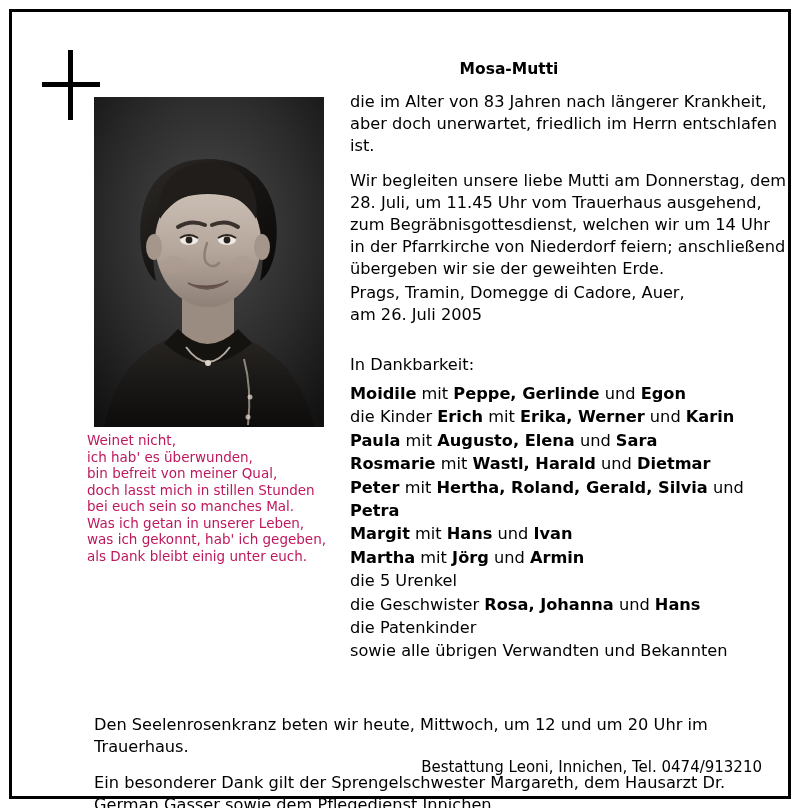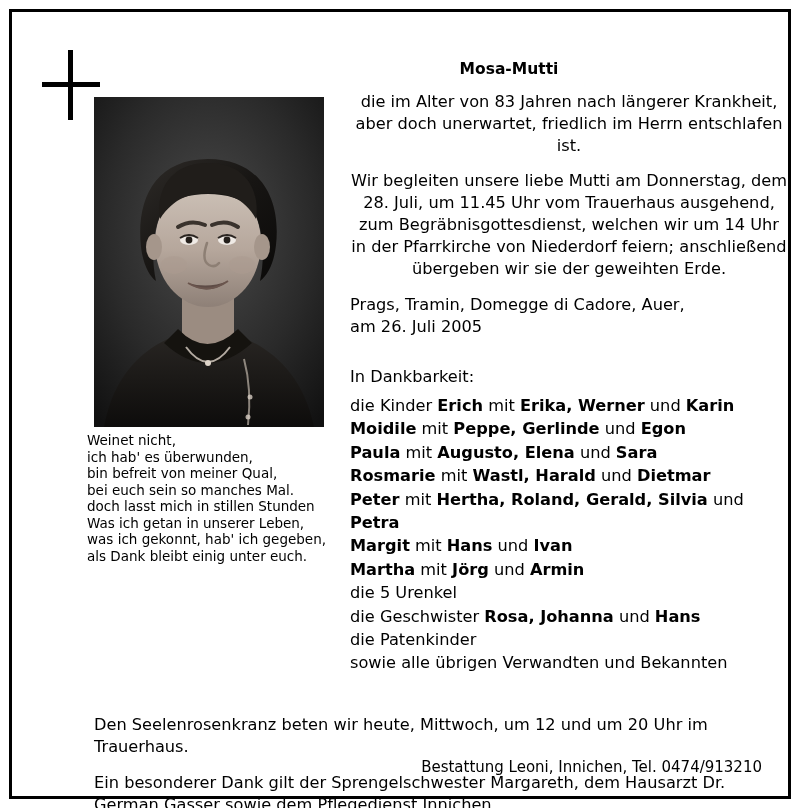--- a/index.html
+++ b/index.html
@@ -67,21 +67,21 @@
   }
   .photo svg { display: block; }
   
   .poem {
     position: absolute;
     left: 75px;
     top: 420px;
     width: 250px;
     font-size: 13.5px;
     line-height: 16.5px;
-    color: #000000;
+    color: #be185d;
     font-family: "DejaVu Sans", sans-serif;
   }
   .poem div { white-space: pre; }
   
   .main {
     position: absolute;
     left: 338px;
     top: 44px;
     width: 438px;
   }
@@ -101,24 +101,23 @@
     margin-top: 4px;
     text-align: center;
     font-size: 15.5px;
     font-weight: bold;
     padding-right: 120px;
   }
   .para {
     margin-top: 13px;
     font-size: 16.2px;
     line-height: 22px;
-    text-align: center;
   }
   .places {
-    margin-top: 14px;
+    margin-top: 2px;
     font-size: 16.2px;
     line-height: 22px;
   }
   .thanks-head {
     margin-top: 28px;
     font-size: 16.2px;
     line-height: 22px;
   }
   .family {
     margin-top: 6px;
@@ -218,37 +217,37 @@
         <path d="M150 262 q8 30 4 66" stroke="#bdb3a8" stroke-width="2" fill="none" opacity="0.7"></path>
         <circle cx="156" cy="300" r="2.5" fill="#d6ccc2" opacity="0.8"></circle>
         <circle cx="154" cy="320" r="2.5" fill="#d6ccc2" opacity="0.8"></circle>
       </svg>
     </div>
 
     <div class="poem">
       <div>Weinet nicht,</div>
       <div>ich hab' es überwunden,</div>
       <div>bin befreit von meiner Qual,</div>
+      <div>doch lasst mich in stillen Stunden</div>
       <div>bei euch sein so manches Mal.</div>
-      <div>doch lasst mich in stillen Stunden</div>
       <div>Was ich getan in unserer Leben,</div>
       <div>was ich gekonnt, hab' ich gegeben,</div>
       <div>als Dank bleibt einig unter euch.</div>
     </div>
 
     <div class="main">
       <div class="nickname">Mosa-Mutti</div>
       <div class="para">die im Alter von 83 Jahren nach längerer Krankheit, aber doch unerwartet, friedlich im Herrn entschlafen ist.</div>
       <div class="para">Wir begleiten unsere liebe Mutti am Donnerstag, dem 28. Juli, um 11.45 Uhr vom Trauerhaus ausgehend, zum Begräbnisgottesdienst, welchen wir um 14 Uhr in der Pfarrkirche von Niederdorf feiern; anschließend übergeben wir sie der geweihten Erde.</div>
       <div class="places">Prags, Tramin, Domegge di Cadore, Auer,</div>
       <div style="font-size:16.2px;line-height:22px;">am 26. Juli 2005</div>
       <div class="thanks-head">In Dankbarkeit:</div>
       <div class="family" id="family-list">
+          <div><b>Moidile</b><span> mit </span><b>Peppe, Gerlinde</b><span> und </span><b>Egon</b></div>
           <div><span>die Kinder </span><b>Erich</b><span> mit </span><b>Erika, Werner</b><span> und </span><b>Karin</b></div>
-          <div><b>Moidile</b><span> mit </span><b>Peppe, Gerlinde</b><span> und </span><b>Egon</b></div>
           <div><b>Paula</b><span> mit </span><b>Augusto, Elena</b><span> und </span><b>Sara</b></div>
           <div><b>Rosmarie</b><span> mit </span><b>Wastl, Harald</b><span> und </span><b>Dietmar</b></div>
           <div><b>Peter</b><span> mit </span><b>Hertha, Roland, Gerald, Silvia</b><span> und </span><b>Petra</b></div>
           <div><b>Margit</b><span> mit </span><b>Hans</b><span> und </span><b>Ivan</b></div>
           <div><b>Martha</b><span> mit </span><b>Jörg</b><span> und </span><b>Armin</b></div>
           <div><span>die 5 Urenkel</span></div>
           <div><span>die Geschwister </span><b>Rosa, Johanna</b><span> und </span><b>Hans</b></div>
           <div><span>die Patenkinder</span></div>
           <div><span>sowie alle übrigen Verwandten und Bekannten</span></div>
         </div>

